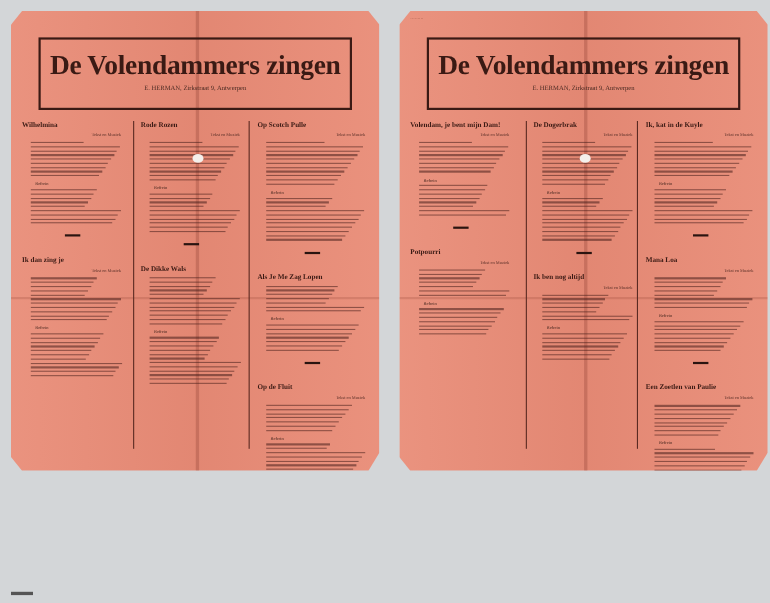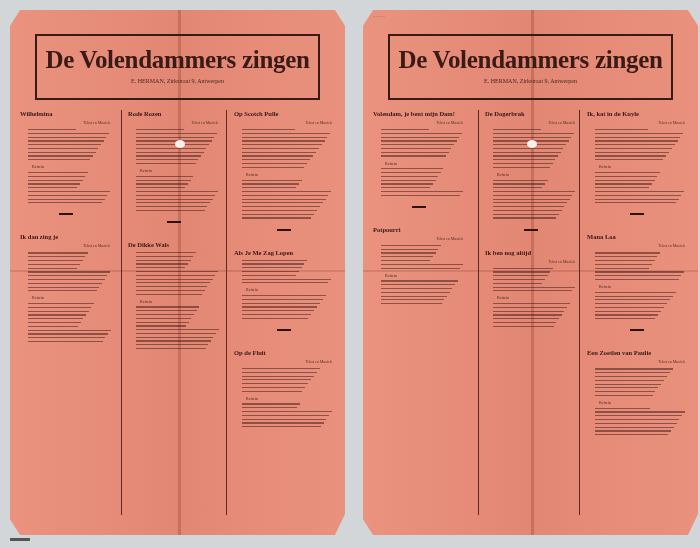--- a/index.html
+++ b/index.html
@@ -1,17 +1,17 @@
 <!DOCTYPE html>
 <html><head>
 <meta charset="utf-8">
 <style>
   html,body{margin:0;padding:0;}
   body{width:700px;height:548px;background:#d3d6d8;position:relative;overflow:hidden;font-family:"Liberation Serif",serif;}
-  .sheet{position:absolute;top:10px;width:335px;height:525px;background:#e98d78;
+  .sheet{position:absolute;top:10px;width:335px;height:418px;background:#e98d78;
     background-image:linear-gradient(90deg,rgba(255,255,255,0.05),rgba(120,40,30,0.06) 50%,rgba(255,255,255,0.04));
     clip-path:polygon(3% 0,97% 0,100% 3%,100% 96%,97% 100%,3% 100%,0 97%,0 3%);}
   #sheet-left{left:10px;}
   #sheet-right{left:363px;}
   .fold-v{position:absolute;top:0;bottom:0;left:50%;width:3px;background:rgba(150,70,55,0.35);}
   .fold-h{position:absolute;left:0;right:0;height:2px;background:rgba(150,70,55,0.25);}
   .title-box{position:absolute;left:25px;right:25px;top:24px;height:62px;border:2px solid #3a1a14;}
   .title{position:absolute;top:10px;left:0;right:0;text-align:center;font-family:"Liberation Serif",serif;font-weight:bold;font-size:25px;color:#3a1a14;letter-spacing:-0.3px;}
   .subtitle{position:absolute;top:42px;left:0;right:0;text-align:center;font-size:6px;color:#4a2a22;}
   .col{position:absolute;top:100px;bottom:14px;width:100px;}

